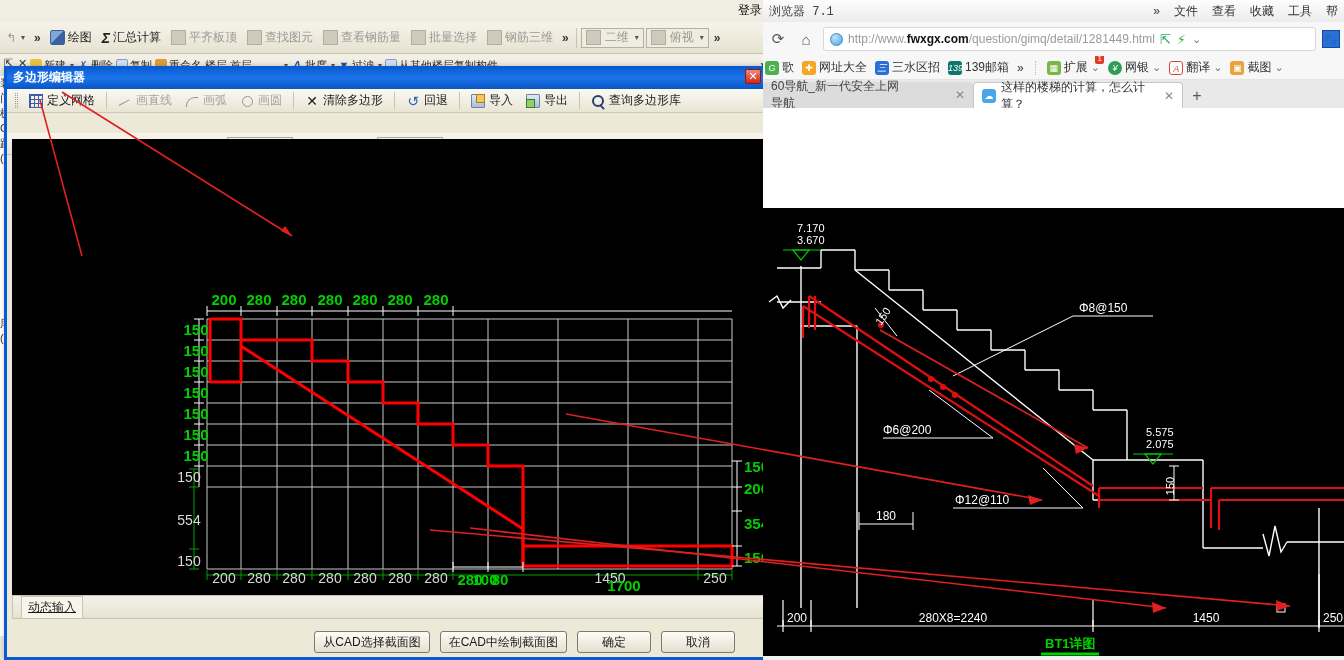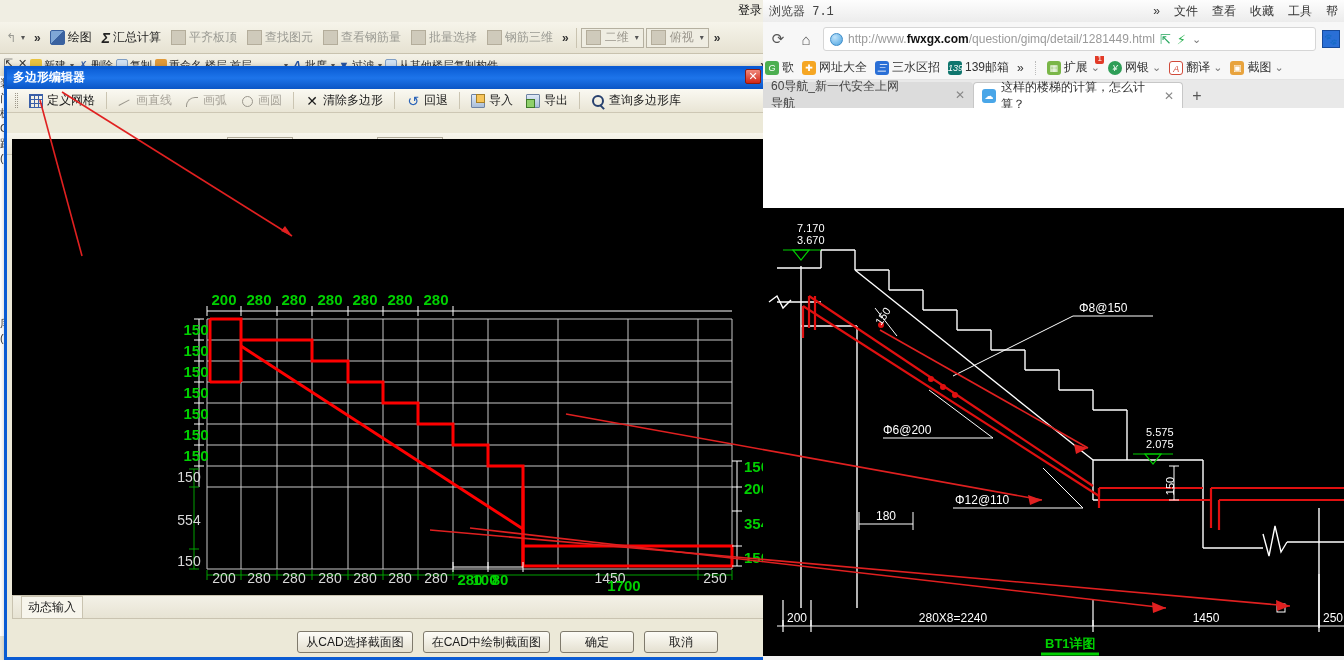--- a/index.html
+++ b/index.html
@@ -136,23 +136,23 @@
   .lbl-mm { font-size: 11px; color: #333; }
   .lbl-xy { font-size: 12px; color: #222; }
 
   
   #dlg-canvas { position: absolute; left: 5px; top: 70px; width: 752px; height: 480px; background: #000; overflow: hidden; }
   #dlg-status {
     position: absolute; left: 5px; bottom: 38px; width: 752px; height: 24px;
     background: linear-gradient(#f3f1e7,#e7e3d3); border: 1px solid #c9c3b0;
     display: flex; align-items: center; padding-left: 8px; font-size: 12px; color: #1a1a1a;
   }
-  #dlg-status .tabish { background: #f7f5ec; border: 1px solid #c9c3b0; border-bottom: none; padding: 2px 6px; }
+  #dlg-status .tabish { background: #f7f5ec; border: 1px solid #c9c3b0; border-bottom: none; padding: 2px 6px; text-decoration: underline; }
   #dlg-buttons {
-    position: absolute; left: 5px; bottom: 0px; width: 752px; height: 36px;
+    position: absolute; left: 22px; bottom: 0px; width: 752px; height: 36px;
     display: flex; align-items: flex-start; justify-content: flex-end; gap: 10px; padding-top: 10px; padding-right: 46px;
   }
   .dbtn {
     height: 22px; min-width: 60px; padding: 0 8px; border: 1px solid #7f7a6c; border-radius: 3px;
     background: linear-gradient(#fdfcf7,#e4e0d0); font-size: 12px; color: #1a1a1a;
     display: flex; align-items: center; justify-content: center;
   }
 
   
   #browser { position: absolute; left: 763px; top: 0; width: 581px; height: 660px; background: #f2f2f2; }

